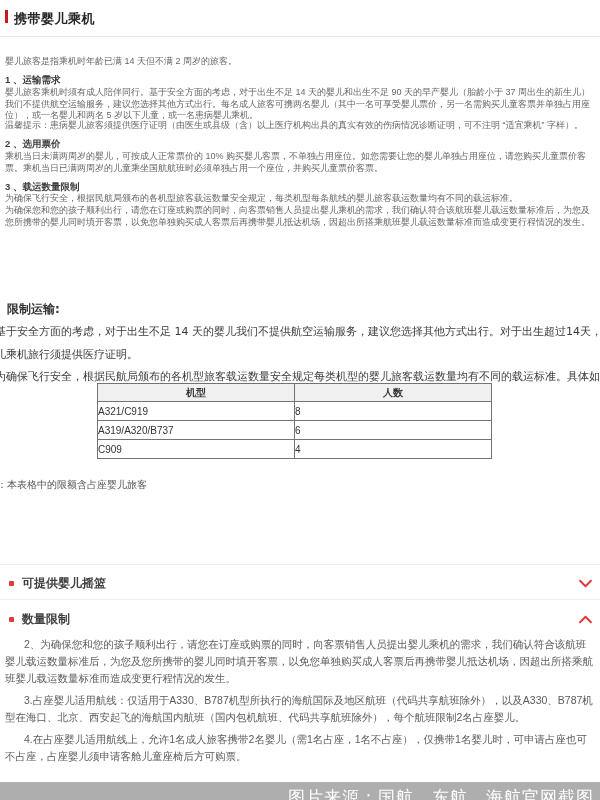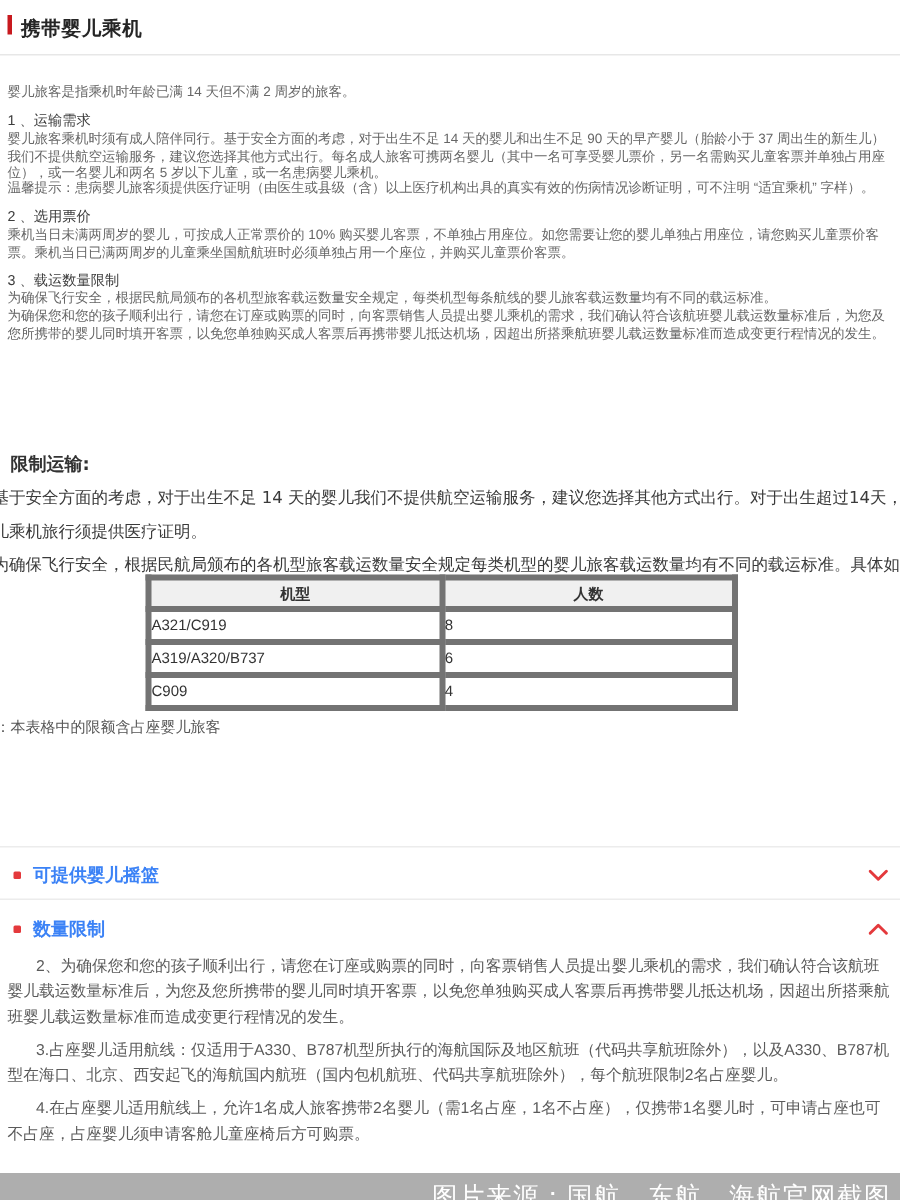--- a/index.html
+++ b/index.html
@@ -8,45 +8,45 @@
     overflow:hidden; font-family:"Liberation Sans", sans-serif;
   }
   
   .title-row { position:absolute; top:10px; left:5px; display:flex; align-items:flex-start; }
   .red-bar { width:3px; height:13px; background:#c8191e; margin-right:6px; }
   .title-text { font-size:13px; font-weight:bold; color:#252525; letter-spacing:0.5px; }
   .hr-top { position:absolute; top:36px; left:0; width:600px; border-top:1px solid #e7e7e7; }
 
   
   .bodytxt { position:absolute; left:5px; width:591px; font-size:9px; line-height:11.5px; color:#666; }
-  .sec-h { position:absolute; left:5px; font-size:9.5px; font-weight:normal; color:#3d3d3d; }
+  .sec-h { position:absolute; left:5px; font-size:9.5px; font-weight:bold; color:#3d3d3d; }
 
   
   .restrict-h { position:absolute; top:301px; left:-5px; font-size:12px; font-weight:bold; color:#333;
                 white-space:nowrap; font-family:"DejaVu Sans", sans-serif; }
   .restrict-l { position:absolute; left:-5px; width:612px; font-size:11px; color:#3a3a3a;
                 white-space:nowrap; overflow:hidden; font-family:"DejaVu Sans", sans-serif; }
   .rl1 { top:324px; } .rl2 { top:347px; } .rl3 { top:369px; }
 
   
   .fleet-tbl { position:absolute; top:383px; left:97px; width:395px; border-collapse:collapse;
                font-size:10px; color:#333; table-layout:fixed; }
-  .fleet-tbl th, .fleet-tbl td { border:4px solid #737373; padding:0; }
+  .fleet-tbl th, .fleet-tbl td { border:1px solid #737373; padding:0; }
   .fleet-tbl th { background:#f0f0f0; height:17px; font-weight:bold; }
   .fleet-tbl td { height:18px; background:#fff; }
 
   .tbl-note { position:absolute; top:478px; left:-3px; font-size:10px; color:#555; white-space:nowrap; }
 
   
   .acc-divider { position:absolute; left:0; width:600px; border-top:1px solid #ececec; }
   .d1 { top:564px; } .d2 { top:599px; }
   .acc-row { position:absolute; left:5px; width:587px; height:18px; display:flex; align-items:center; cursor:pointer; }
   .r1 { top:574px; } .r2 { top:610px; }
   .acc-bullet { width:5px; height:5px; background:#e4393c; border-radius:1px; margin:0 8px 0 4px; flex:none; }
-  .acc-label { font-size:12px; font-weight:bold; color:#3b82f6; flex:1; }
+  .acc-label { font-size:12px; font-weight:bold; color:#404040; flex:1; }
   .chev { width:13px; height:9px; flex:none; }
 
   .acc-items { position:absolute; top:636px; left:5px; width:588px; font-size:10.5px;
                line-height:17px; color:#5b5b5b; }
   .acc-item { text-indent:19px; margin-bottom:5px; }
 
   
   .strip { position:absolute; left:0; top:770px; width:600px; height:30px;
            background:rgba(125,125,125,0.62); display:flex; align-items:center;
            justify-content:flex-end; pointer-events:none;margin-top:12px; }

